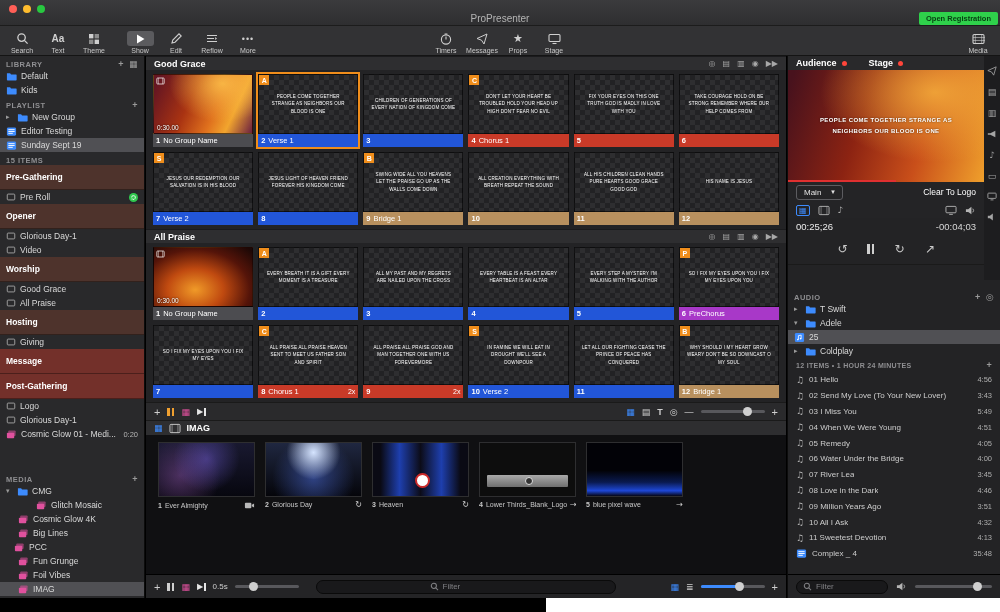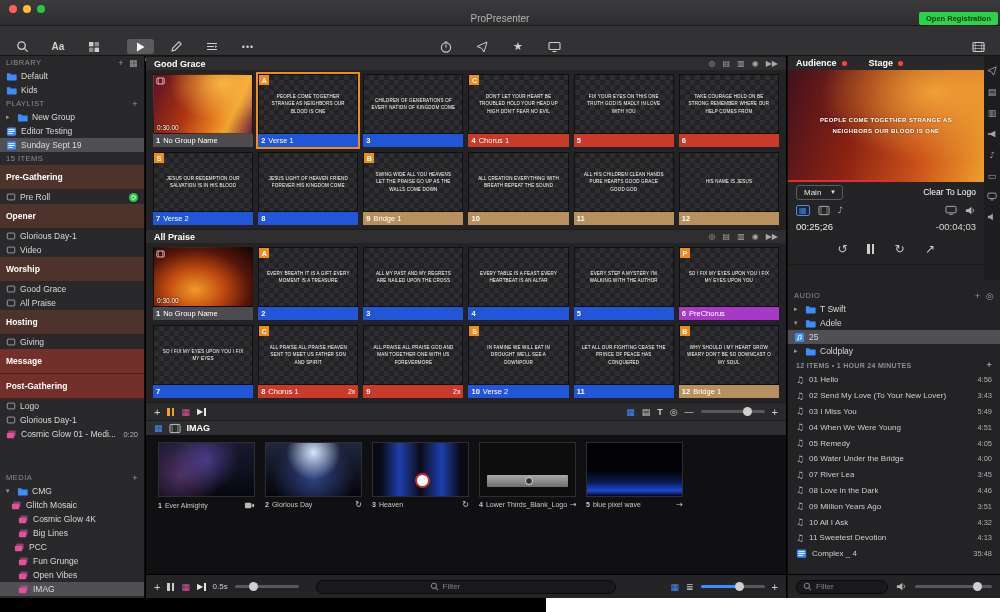--- a/index.html
+++ b/index.html
@@ -7,29 +7,29 @@
 .app{position:absolute;inset:0;color:#ddd}
 
 .titlebar{position:absolute;top:0;left:0;right:0;height:26px;background:linear-gradient(#3b3b3d,#2e2e30);border-bottom:1px solid #1c1c1c}
 .lights{position:absolute;left:9px;top:5px;display:flex;gap:6px}
 .light{width:8px;height:8px;border-radius:50%;border:0}
 .l-red{background:#ff5f57}.l-yel{background:#febc2e}.l-grn{background:#28c840}
 .wtitle{position:absolute;top:13px;left:0;right:0;text-align:center;font-size:10px;color:#b4b4b4}
 .regbadge{position:absolute;right:2px;top:12px;background:#2fd14b;color:#073c12;font-size:7.5px;font-weight:bold;padding:2px 7px;border-radius:2px}
 
 .toolbar{position:absolute;top:26px;left:0;right:0;height:30px;background:#323234;border-bottom:1px solid #141414}
-.tgroup{position:absolute;top:12px;height:30px;display:flex;align-items:flex-start}
+.tgroup{position:absolute;top:4px;height:30px;display:flex;align-items:flex-start}
 .tb{width:36px;height:30px;display:flex;flex-direction:column;align-items:center;justify-content:flex-start;cursor:default}
 .tb-ico{height:15px;display:flex;align-items:center;justify-content:center;margin-top:1px}
 .tb-ico.chip{background:#5b5b5e;border-radius:3px;padding:0 9px}
 .tb-lab{font-size:7px;color:#c9c9c9;margin-top:1px}
 .uni{font-family:"DejaVu Sans",sans-serif}
 
 .sidebar{position:absolute;left:0;top:56px;width:145px;bottom:14px;background:#29292b;border-right:1px solid #0c0c0c;display:flex;flex-direction:column;overflow:hidden}
-.sb-h{height:13px;display:flex;align-items:center;padding:0 6px;font-size:7.5px;font-weight:normal;color:#8f8f92;letter-spacing:.5px;flex:none}
+.sb-h{height:13px;display:flex;align-items:flex-end;padding:0 6px;font-size:7.5px;font-weight:bold;color:#8f8f92;letter-spacing:.5px;flex:none}
 .sb-h .sp{margin-left:auto;display:flex;gap:5px;color:#9a9a9a;font-size:9px}
 .sb-row{height:14px;display:flex;align-items:center;gap:4px;padding:0 6px;font-size:8.5px;color:#d9d9d9;white-space:nowrap;overflow:hidden;flex:none}
 .sb-row.sel{background:#505054}
 .sb-row.mt{margin-top:22px}
 .caret{color:#9a9a9a;font-size:7px;width:7px;flex:none}
 .ric{display:flex;align-items:center;flex:none}
 .rlab{overflow:hidden;text-overflow:ellipsis}
 .trail{margin-left:auto;flex:none}
 .dur{font-size:7.5px;color:#b5b5b5}
 .side-header{height:14px;background:#4e332c;display:flex;align-items:center;padding:12px 6px;font-size:8.5px;font-weight:bold;color:#fff;border-bottom:1px solid rgba(0,0,0,.35);flex:none}
@@ -402,21 +402,21 @@
       <div id="media-tree">
           <div class="sb-row">
             <span class="caret uni">▾</span>
             <span class="ric">
               <svg width="11" height="11" viewBox="0 0 12 12">
                 <path d="M1 2.5h3.5l1 1.2H11a.6.6 0 0 1 .6.6v5.2a.8.8 0 0 1-.8.8H1.8a.8.8 0 0 1-.8-.8z" fill="#3d8bfd"></path>
               </svg>
             </span>
             <span class="rlab">CMG</span>
           </div>
-          <div class="sb-row" style="padding-left: 11px;">
+          <div class="sb-row" style="padding-left: 36px;">
             <span class="ric">
               <svg width="11" height="11" viewBox="0 0 12 12">
                 <rect x="2.5" y="1.5" width="8" height="6" rx="1" fill="#e0519e" opacity=".55"></rect>
                 <rect x="1" y="4" width="8" height="6" rx="1" fill="#e0519e"></rect>
               </svg>
             </span>
             <span class="rlab">Glitch Mosaic</span>
           </div>
           <div class="sb-row" style="padding-left: 18px;">
             <span class="ric">
@@ -454,21 +454,21 @@
             </span>
             <span class="rlab">Fun Grunge</span>
           </div>
           <div class="sb-row" style="padding-left: 18px;">
             <span class="ric">
               <svg width="11" height="11" viewBox="0 0 12 12">
                 <rect x="2.5" y="1.5" width="8" height="6" rx="1" fill="#e0519e" opacity=".55"></rect>
                 <rect x="1" y="4" width="8" height="6" rx="1" fill="#e0519e"></rect>
               </svg>
             </span>
-            <span class="rlab">Open Vibes</span>
+            <span class="rlab">Foil Vibes</span>
           </div>
           <div class="sb-row sel" style="padding-left: 18px;">
             <span class="ric">
               <svg width="11" height="11" viewBox="0 0 12 12">
                 <rect x="2.5" y="1.5" width="8" height="6" rx="1" fill="#e0519e" opacity=".55"></rect>
                 <rect x="1" y="4" width="8" height="6" rx="1" fill="#e0519e"></rect>
               </svg>
             </span>
             <span class="rlab">IMAG</span>
           </div>

